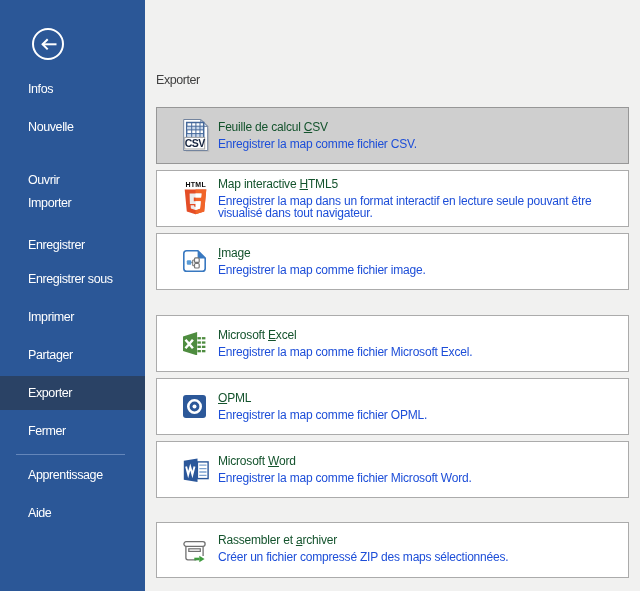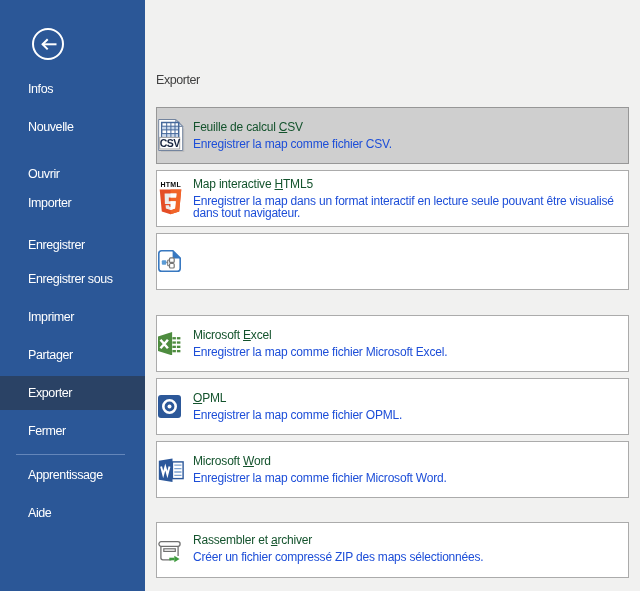--- a/index.html
+++ b/index.html
@@ -5,38 +5,38 @@
 html,body{margin:0;padding:0;}
 body{width:640px;height:591px;background:#f1f1f0;font-family:"Liberation Sans",sans-serif;overflow:hidden;position:relative;}
 .sidebar{position:absolute;left:0;top:0;width:145px;height:591px;background:#2b5797;}
 .back{position:absolute;left:31px;top:27px;}
 .item{position:absolute;left:0;width:145px;height:34px;display:flex;align-items:center;box-sizing:border-box;padding-left:28px;color:#fff;font-size:12.5px;letter-spacing:-0.4px;}
 .item.sel{background:#2a4265;}
 .sep{position:absolute;left:16px;top:453.5px;width:109px;height:1px;background:#6486ba;}
 .hdr{position:absolute;left:156px;top:72.5px;font-size:12.5px;color:#404040;letter-spacing:-0.45px;}
 .box{position:absolute;left:156px;width:473px;height:56.5px;background:#fff;border:1px solid #ababab;box-sizing:border-box;display:flex;align-items:center;}
 .box.sel{background:#cfcfcf;border-color:#979797;}
-.ic{width:35px;padding-left:1px;flex:0 0 auto;display:flex;justify-content:flex-start;align-items:flex-end;}
+.ic{width:35px;padding-left:26px;flex:0 0 auto;display:flex;justify-content:flex-start;align-items:flex-end;}
 .tx{flex:1;padding-right:3px;}
 .t{font-size:12px;color:#14532d;line-height:15px;margin-bottom:3px;letter-spacing:-0.2px;}
 .d{font-size:12px;color:#1d4ed8;line-height:12.5px;letter-spacing:-0.2px;}
 u{text-decoration:underline;}
 #b7 .tx{padding-bottom:3px;}
 </style>
 </head>
 <body>
 <div class="sidebar">
 <svg class="back" width="34" height="34" viewBox="0 0 34 34" fill="none">
 <circle cx="17" cy="17" r="15" stroke="#fff" stroke-width="2"></circle>
 <path d="M11.5 17.3h14" stroke="#fff" stroke-width="2"></path>
 <path d="M16.7 12.2 11.6 17.3l5.1 5.1" stroke="#fff" stroke-width="2" fill="none"></path>
 </svg>
 <div class="item" style="top:71.5px">Infos</div>
 <div class="item" style="top:109.5px">Nouvelle</div>
-<div class="item" style="top:157px">Ouvrir</div>
+<div class="item" style="top:163px">Ouvrir</div>
 <div class="item" style="top:185.5px">Importer</div>
 <div class="item" style="top:228px">Enregistrer</div>
 <div class="item" style="top:261.5px">Enregistrer sous</div>
 <div class="item" style="top:337.5px">Partager</div>
 <div class="item" style="top:299.5px">Imprimer</div>
 <div class="item sel" style="top:375.5px">Exporter</div>
 <div class="item" style="top:413.5px">Fermer</div>
 <div class="sep"></div>
 <div class="item" style="top:457.5px">Apprentissage</div>
 <div class="item" style="top:495.5px">Aide</div>
@@ -83,20 +83,24 @@
 <div class="box" style="top:233px">
   <div class="ic">
     <svg width="23" height="22" viewBox="0 0 23 22">
       <path d="M14.9 0.8 22.2 8.1 V18.4 Q22.2 21.2 19.4 21.2 H3.6 Q0.8 21.2 0.8 18.4 V3.6 Q0.8 0.8 3.6 0.8 Z" fill="#fff" stroke="#3878c0" stroke-width="1.6"></path>
       <path d="M14.6 0.8 22.2 8.4 H14.6 Z" fill="#3878c0"></path>
       <path d="M8.2 12.4h1.5M9.7 10.1v5.6M9.7 10.1h1.8M9.7 15.7h1.8" stroke="#757575" stroke-width="1" fill="none"></path>
       <rect x="3.8" y="10.2" width="4.5" height="4.5" rx="1" fill="#5b9bd5"></rect>
       <rect x="11.5" y="7.9" width="4.7" height="4.5" rx="1" fill="#fff" stroke="#757575" stroke-width="1.2"></rect>
       <rect x="11.5" y="13.5" width="4.7" height="4.5" rx="1" fill="#fff" stroke="#757575" stroke-width="1.2"></rect>
     </svg>
+  </div>
+  <div class="tx">
+    <div class="t"><u>I</u>mage</div>
+    <div class="d">Enregistrer la map comme fichier image.</div>
   </div>
 </div>
 
 <div class="box" style="top:315px">
   <div class="ic">
     <svg width="24" height="24" viewBox="0 0 24 24">
       <path d="M-0.7 8.7 14.1 3.9v23.5L-0.7 22.7z" fill="#4e8c3f" transform="translate(0,-3)"></path>
       <path d="M2.5 8.7 9.9 17.2 M9.9 8.7 2.5 17.2" stroke="#fff" stroke-width="2.5" fill="none"></path>
       <g fill="#4e8c3f">
         <rect x="14.4" y="6.1" width="3.5" height="2.3"></rect>

